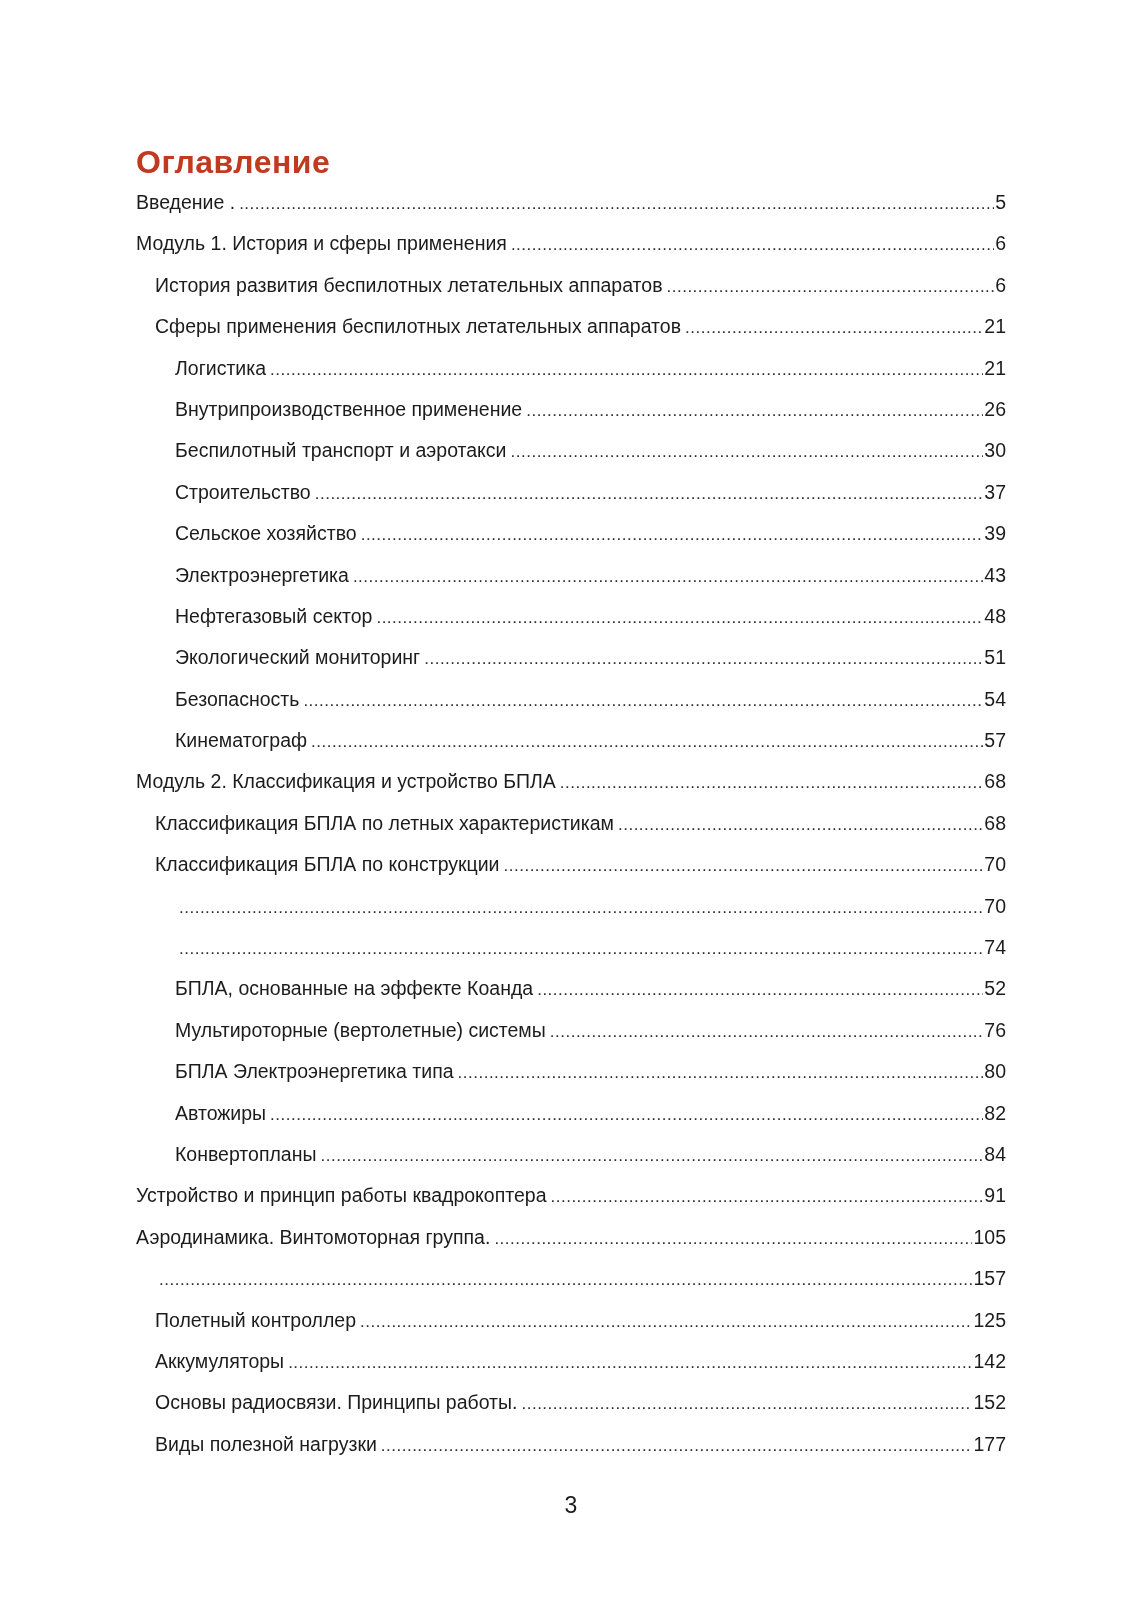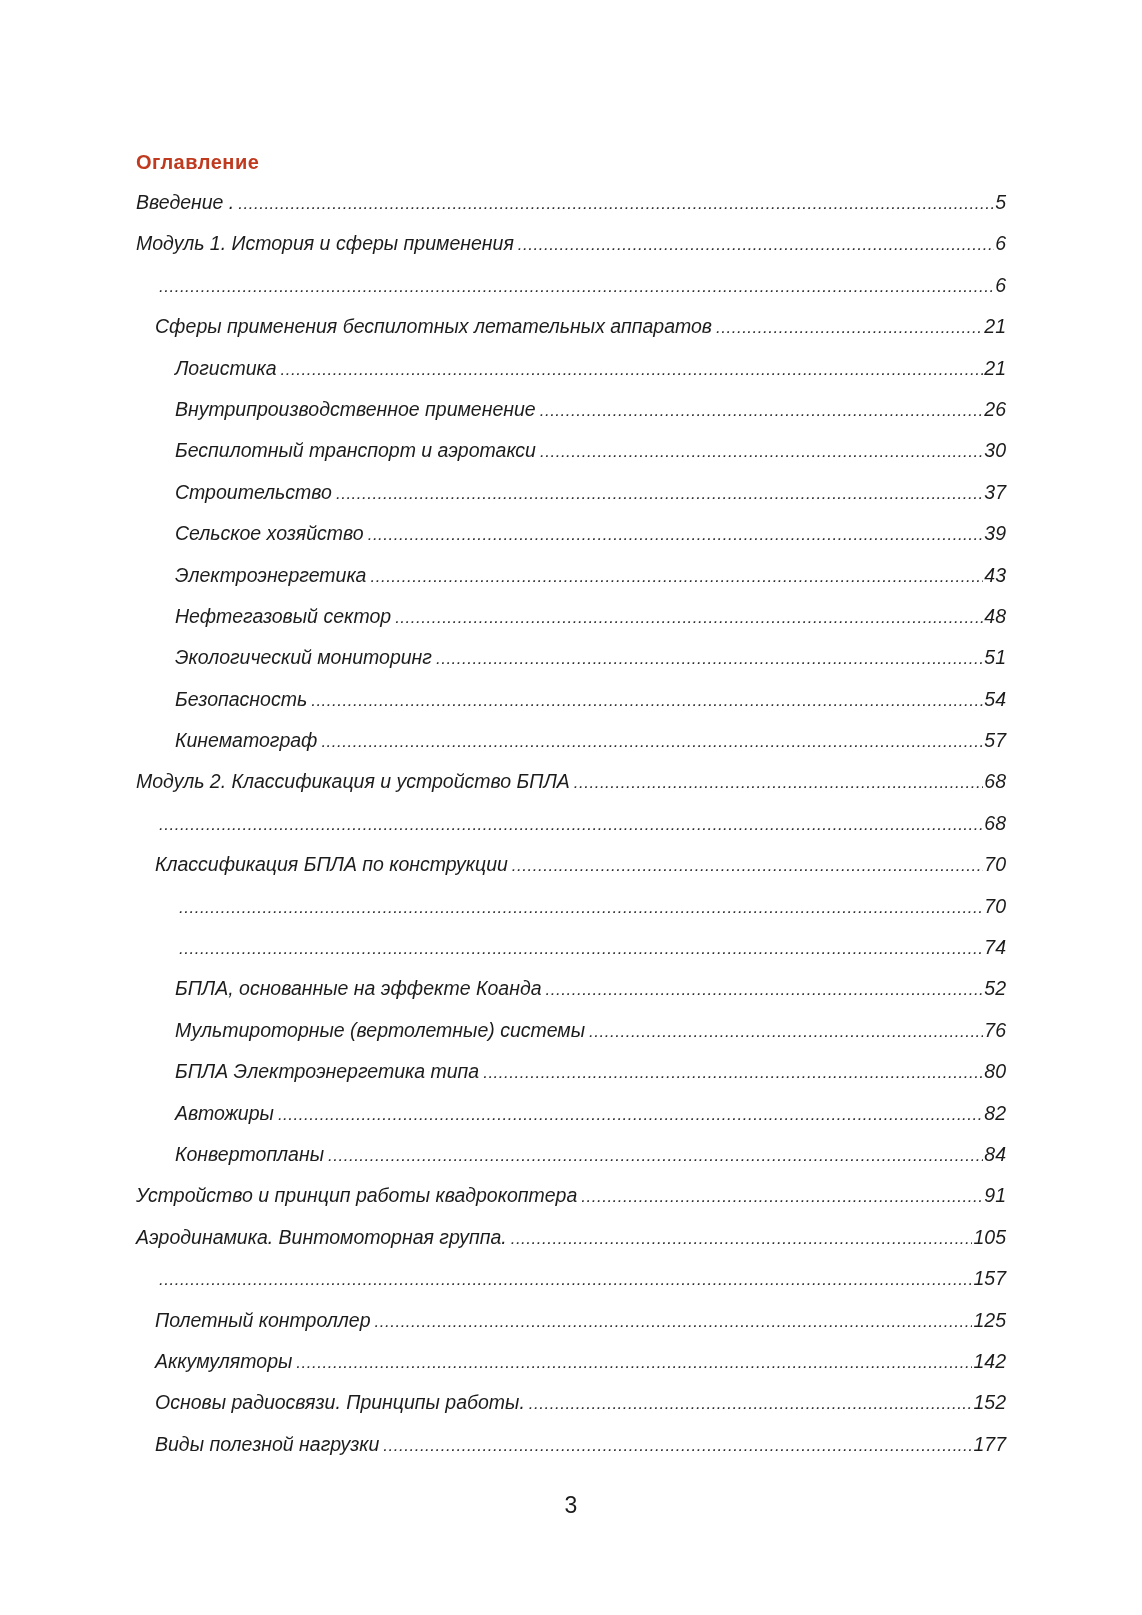--- a/index.html
+++ b/index.html
@@ -13,27 +13,27 @@
     overflow: hidden;
   }
   .page {
     position: absolute;
     left: 136px;
     top: 142px;
     width: 870px;
   }
   .title {
     margin: 0;
-    font-size: 20px;
+    font-size: 32px;
     line-height: 40px;
     font-weight: bold;
     color: #bf3a1f;
     letter-spacing: 0.5px;
   }
-  .toc { margin-top: 0; font-style: italic; }
+  .toc { margin-top: 0; }
   .toc-entry {
     display: flex;
     align-items: baseline;
     height: 41.4px;
     line-height: 41.4px;
     font-size: 19.5px;
     cursor: pointer;
   }
   .toc-entry.lvl-2 { padding-left: 19px; }
   .toc-entry.lvl-3 { padding-left: 39px; }
@@ -70,20 +70,21 @@
     <span class="toc-page-num">5</span>
   </div>
 
   <div class="toc-entry lvl-1">
     <span class="toc-label">Модуль 1. История и сферы применения</span>
     <span class="leader">............................................................................................................................................................................................................................................................................................................</span>
     <span class="toc-page-num">6</span>
   </div>
 
   <div class="toc-entry lvl-2">
+    <span class="toc-label">История развития беспилотных летательных аппаратов</span>
     <span class="leader">............................................................................................................................................................................................................................................................................................................</span>
     <span class="toc-page-num">6</span>
   </div>
 
   <div class="toc-entry lvl-2">
     <span class="toc-label">Сферы применения беспилотных летательных аппаратов</span>
     <span class="leader">............................................................................................................................................................................................................................................................................................................</span>
     <span class="toc-page-num">21</span>
   </div>
 
@@ -147,20 +148,21 @@
     <span class="toc-page-num">57</span>
   </div>
 
   <div class="toc-entry lvl-1">
     <span class="toc-label">Модуль 2. Классификация и устройство БПЛА</span>
     <span class="leader">............................................................................................................................................................................................................................................................................................................</span>
     <span class="toc-page-num">68</span>
   </div>
 
   <div class="toc-entry lvl-2">
+    <span class="toc-label">Классификация БПЛА по летных характеристикам</span>
     <span class="leader">............................................................................................................................................................................................................................................................................................................</span>
     <span class="toc-page-num">68</span>
   </div>
 
   <div class="toc-entry lvl-2">
     <span class="toc-label">Классификация БПЛА по конструкции</span>
     <span class="leader">............................................................................................................................................................................................................................................................................................................</span>
     <span class="toc-page-num">70</span>
   </div>
 

